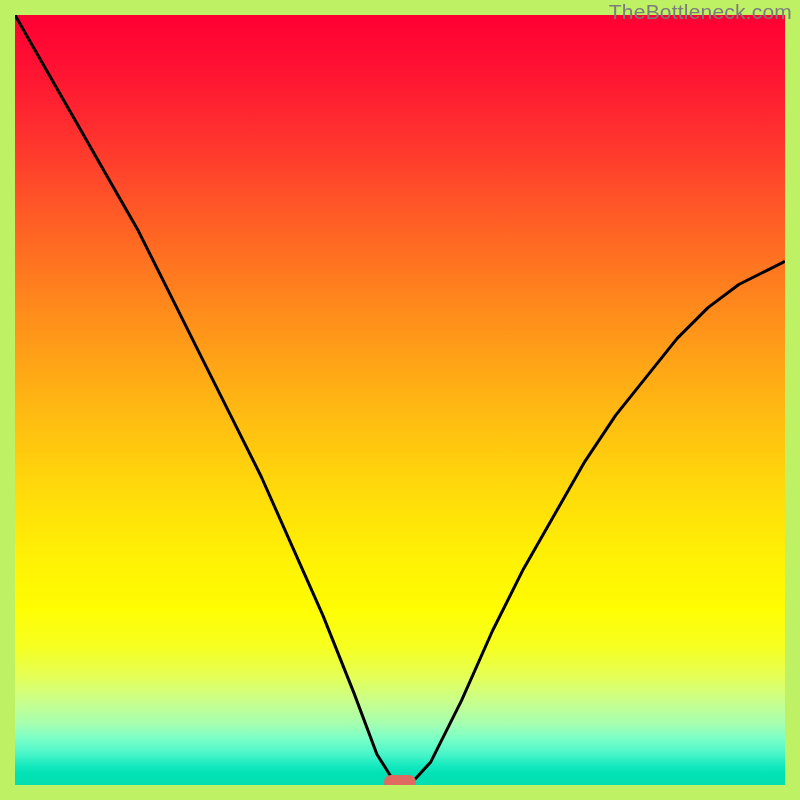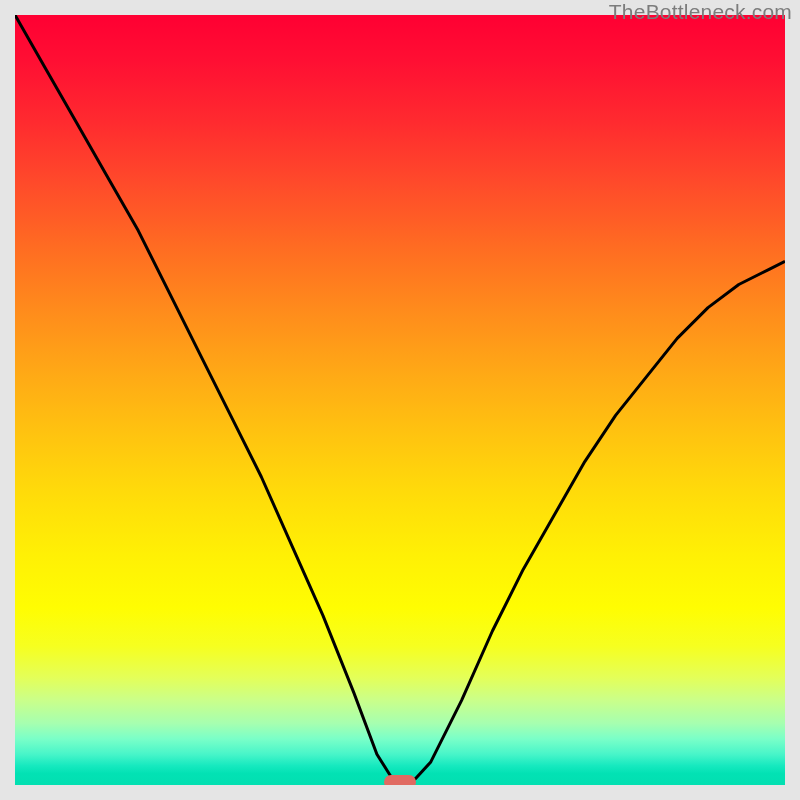--- a/index.html
+++ b/index.html
@@ -8,21 +8,21 @@
     width: 800px;
     height: 800px;
     background: #000;
     font-family: Arial, Helvetica, sans-serif;
     overflow: hidden;
   }
   .wrap {
     position: relative;
     width: 800px;
     height: 800px;
-    background: #e5e5e5;
+    background: #bef264;
   }
   .plot {
     position: absolute;
     left: 15px;
     top: 15px;
     width: 770px;
     height: 770px;
     overflow: hidden;
   }
   .gradient {

